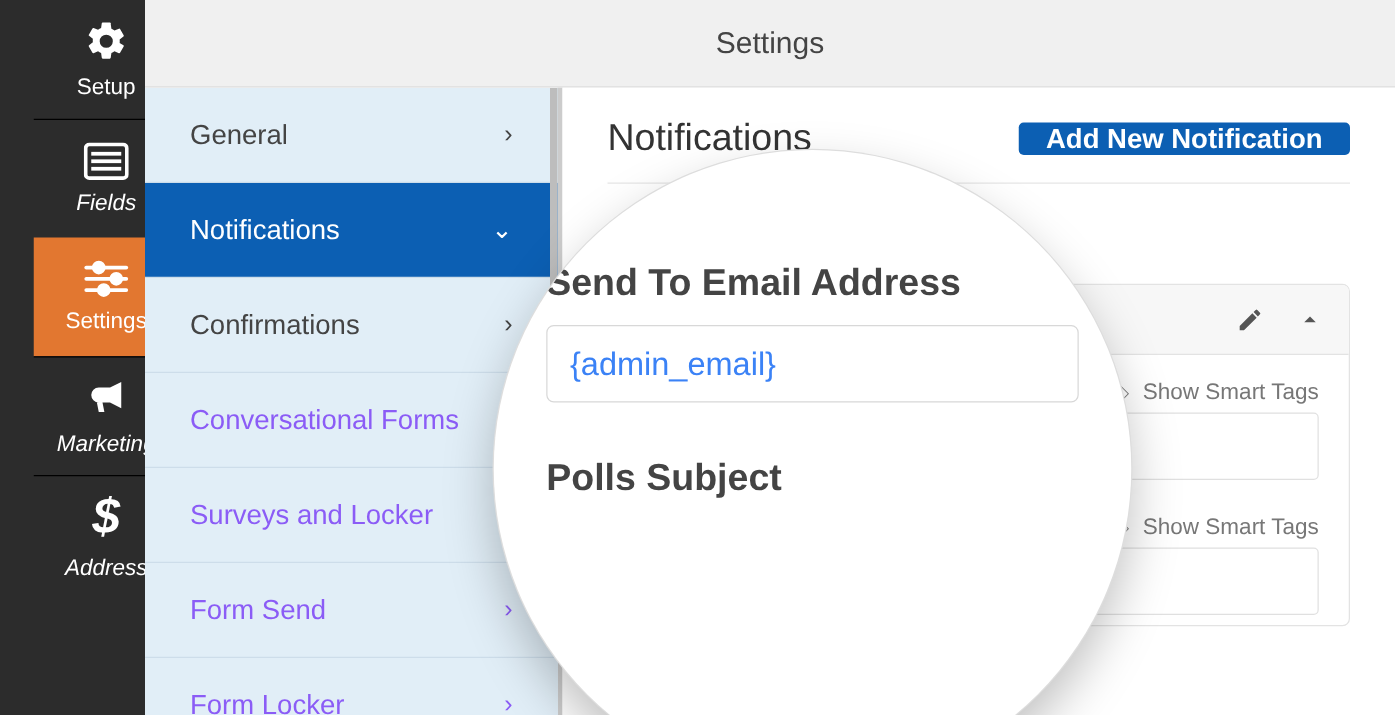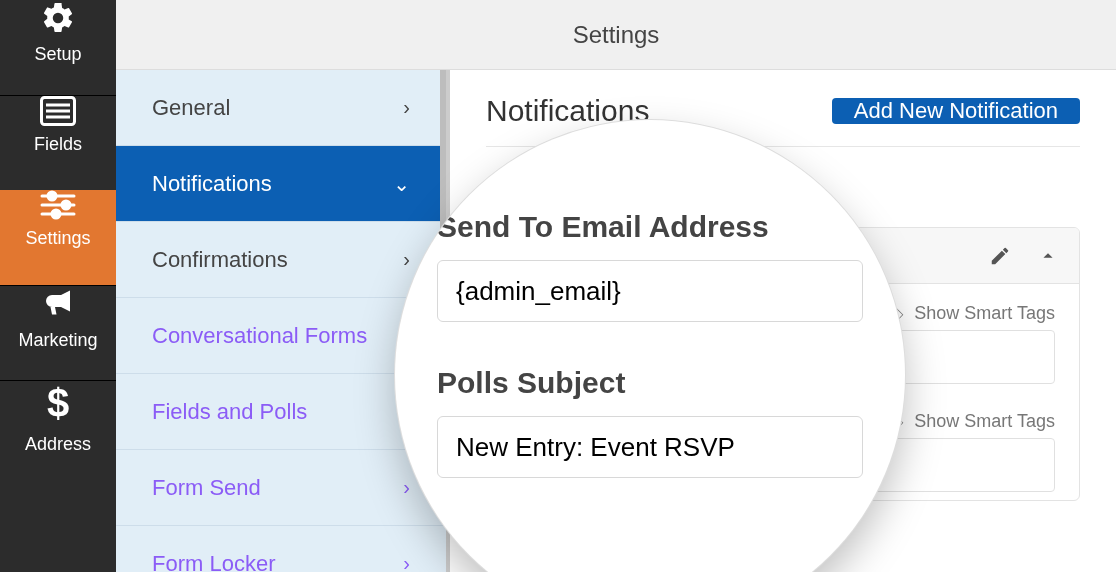--- a/index.html
+++ b/index.html
@@ -1,55 +1,55 @@
 <!DOCTYPE html>
 <html><head>
 <meta charset="utf-8">
 <style>
   * { box-sizing: border-box; margin: 0; padding: 0; }
   html, body { width: 1116px; height: 572px; overflow: hidden; font-family: -apple-system, BlinkMacSystemFont, "Segoe UI", Helvetica, Arial, sans-serif; }
   body { display: flex; background: #f0f0f0; position: relative; }
 
   
   .vnav { width: 116px; height: 100%; background: #2c2c2c; display: flex; flex-direction: column; }
-  .vnav-item { width: 100%; height: 95px; display: flex; flex-direction: column; align-items: center; justify-content: flex-start; color: #fff; font-size: 18px; cursor: pointer; }
+  .vnav-item { width: 100%; height: 95px; display: flex; flex-direction: column; align-items: center; justify-content: center; color: #fff; font-size: 18px; cursor: pointer; margin-left: 27px; }
   .vnav-item .icon { font-size: 34px; margin-bottom: 8px; display:flex; align-items:center; justify-content:center; }
   .vnav-item.active { background: #e27730; }
-  .vnav-item:not(.active):not(:first-child) { border-top: 1px solid #000; }
+  .vnav-item:not(.active):not(:first-child) { border-top: 1px solid #000; font-style: italic; }
 
   
   .main { flex: 1; display: flex; flex-direction: column; height: 100%; background: #fff; }
   .topbar { height: 70px; border-bottom: 1px solid #ddd; background:#f0f0f0; display: flex; align-items: center; justify-content: center; font-size: 24px; color: #444; }
   .content { flex: 1; display: flex; overflow: hidden; }
 
   
   .submenu { width: 334px; background: #e1eef7; height: 100%; overflow-y: auto; border-right: 4px solid #ccc; position:relative; }
   .submenu::after { content:""; position:absolute; top:0; right:0; width:6px; height:35%; background:#bdbdbd; }
   .submenu-item { height: 76px; display: flex; align-items: center; justify-content: space-between; padding: 0 36px; font-size: 22px; color: #444; cursor: pointer; border-bottom: 1px solid #cdddea; }
   .submenu-item.active { background: #0c5fb3; color: #fff; }
   .chev { font-size: 20px; color: inherit; }
   .submenu-item.muted { color: #8b5cf6; }
 
   
   .panel { flex: 1; padding: 24px 36px; background: #fff; position: relative; overflow:hidden; }
   .panel-head { display: flex; align-items: center; justify-content: space-between; padding-bottom: 18px; border-bottom: 1px solid #e6e6e6; margin-bottom: 24px; }
   .panel-title { font-size: 30px; color: #333; font-weight: 400; }
-  .btn-primary { background: #0c5fb3; color: #fff; font-size: 22px; padding: 0 22px; border: none; border-radius: 4px; cursor: pointer; }
+  .btn-primary { background: #0c5fb3; color: #fff; font-size: 22px; padding: 0 22px; border: none; border-radius: 4px; cursor: pointer; font-weight: bold; }
 
   
   .notif-card { border: 1px solid #e3e3e3; border-radius: 6px; margin-top: 80px; overflow:hidden; }
   .notif-card-head { background: #f7f7f7; height: 56px; display:flex; align-items:center; justify-content:flex-end; gap: 26px; padding: 0 20px; border-bottom:1px solid #e3e3e3; }
   .notif-card-head .act { color:#555; font-size:22px; cursor:pointer; }
   .notif-row { padding: 18px 24px 6px; text-align:right; color:#777; font-size:18px; }
   .notif-input-shell { margin: 0 24px 8px; height:54px; border:1px solid #e0e0e0; border-radius:4px; }
 
   
   .magnifier { position:absolute; left:395px; top:120px; width:510px; height:510px; border-radius:50%; background:#fff; box-shadow: 0 0 0 1px #ddd, 0 18px 40px rgba(0,0,0,.25); overflow:hidden; z-index:50; padding: 90px 42px 0 42px; }
   .magnifier h3 { font-size: 30px; color:#444; font-weight:700; margin-bottom: 16px; }
-  .mag-input { width:100%; height:62px; border:1px solid #d8d8d8; border-radius:6px; font-size:26px; color:#000000; padding: 0 18px; background:#fff; }
+  .mag-input { width:100%; height:62px; border:1px solid #d8d8d8; border-radius:6px; font-size:26px; color:#3b82f6; padding: 0 18px; background:#fff; }
   .mag-gap { height: 44px; }
 
   svg { display:block; }
 </style>
 </head>
 <body>
 
 <div class="vnav">
   <div class="vnav-item">
     <span class="icon">
@@ -114,21 +114,21 @@
       </div>
       <div class="submenu-item">
         <span>Confirmations</span>
         <span class="chev">›</span>
       </div>
       <div class="submenu-item muted">
         <span>Conversational Forms</span>
         <span class="chev">›</span>
       </div>
       <div class="submenu-item muted">
-        <span>Fields and Polls</span>
+        <span>Surveys and Locker</span>
         <span class="chev">›</span>
       </div>
       <div class="submenu-item muted">
         <span>Form Send</span>
         <span class="chev">›</span>
       </div>
       <div class="submenu-item muted">
         <span>Form Locker</span>
         <span class="chev">›</span>
       </div>
@@ -167,14 +167,13 @@
     </div>
 
   </div>
 </div>
 
 <div class="magnifier">
   <h3>Send To Email Address</h3>
   <input class="mag-input" value="{admin_email}" style="">
   <div class="mag-gap"></div>
   <h3>Polls Subject</h3>
-  <input class="mag-input" value="New Entry: Event RSVP" style="">
 </div>
 
 </body></html>

